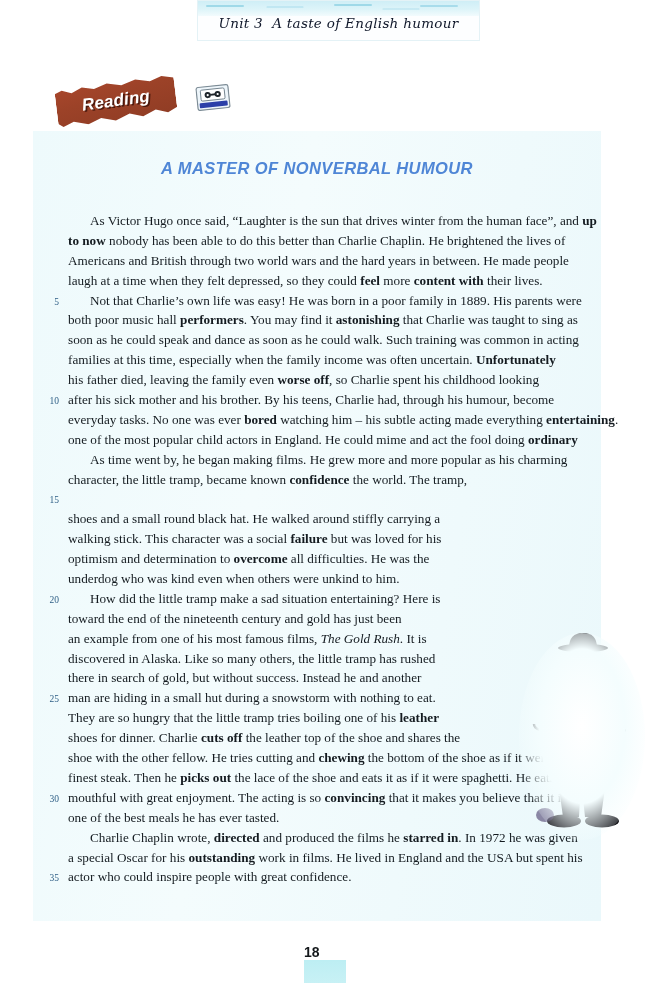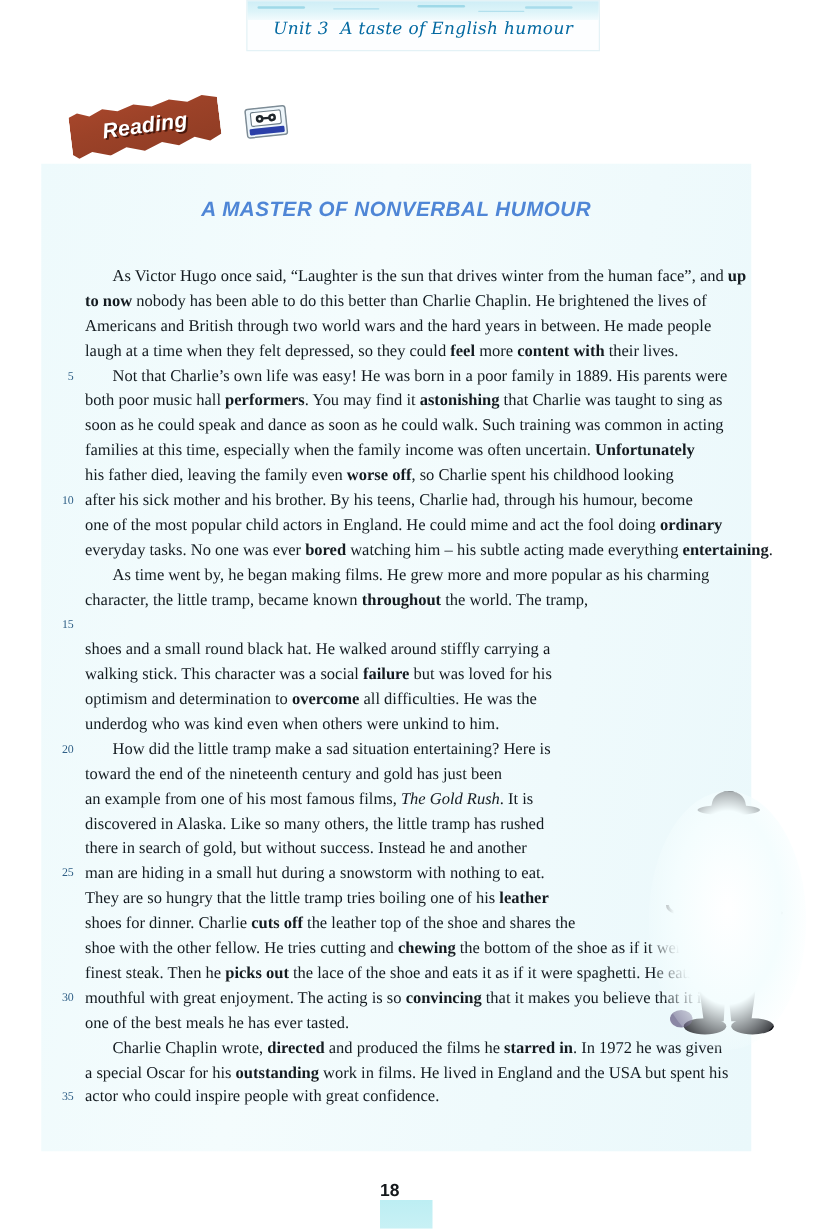--- a/index.html
+++ b/index.html
@@ -36,21 +36,21 @@
                 176px 3px 0 -0.5px #b2e0ed, 214px 0px 0 0 #a8dceb;
     border-radius: 2px;
   }
   .unit-banner-title {
     position: absolute;
     left: 0; right: 0; top: 14px;
     text-align: center;
     font-family: "DejaVu Serif", serif;
     font-style: italic;
     font-size: 13.5px;
-    color: #0369a1;
+    color: #0f172a;
     letter-spacing: 0.3px;
     white-space: pre;
   }
 
   
   .reading-tab {
     position: absolute;
     left: 56px; top: 79px;
     width: 120px; height: 44px;
   }
@@ -203,24 +203,24 @@
       <div class="text-line"><span><span class="indent"></span>As Victor Hugo once said, “Laughter is the sun that drives winter from the human face”, and <b>up</b></span></div>
       <div class="text-line"><span><b>to now</b> nobody has been able to do this better than Charlie Chaplin. He brightened the lives of</span></div>
       <div class="text-line"><span>Americans and British through two world wars and the hard years in between. He made people</span></div>
       <div class="text-line"><span>laugh at a time when they felt depressed, so they could <b>feel</b> more <b>content with</b> their lives.</span></div>
       <div class="text-line"><span class="line-num">5</span><span><span class="indent"></span>Not that Charlie’s own life was easy! He was born in a poor family in 1889. His parents were</span></div>
       <div class="text-line"><span>both poor music hall <b>performers</b>. You may find it <b>astonishing</b> that Charlie was taught to sing as</span></div>
       <div class="text-line"><span>soon as he could speak and dance as soon as he could walk. Such training was common in acting</span></div>
       <div class="text-line"><span>families at this time, especially when the family income was often uncertain. <b>Unfortunately</b></span></div>
       <div class="text-line"><span>his father died, leaving the family even <b>worse off</b>, so Charlie spent his childhood looking</span></div>
       <div class="text-line"><span class="line-num">10</span><span>after his sick mother and his brother. By his teens, Charlie had, through his humour, become</span></div>
+      <div class="text-line"><span>everyday tasks. No one was ever <b>bored</b> watching him – his subtle acting made everything <b>entertaining</b>.</span></div>
       <div class="text-line"><span>one of the most popular child actors in England. He could mime and act the fool doing <b>ordinary</b></span></div>
-      <div class="text-line"><span>everyday tasks. No one was ever <b>bored</b> watching him – his subtle acting made everything <b>entertaining</b>.</span></div>
       <div class="text-line"><span><span class="indent"></span>As time went by, he began making films. He grew more and more popular as his charming</span></div>
-      <div class="text-line"><span>character, the little tramp, became known <b>throughout</b> the world. The tramp,</span></div>
+      <div class="text-line"><span>character, the little tramp, became known <b>confidence</b> the world. The tramp,</span></div>
       <div class="text-line"><span class="line-num">15</span></div>
       <div class="text-line"><span>shoes and a small round black hat. He walked around stiffly carrying a</span></div>
       <div class="text-line"><span>walking stick. This character was a social <b>failure</b> but was loved for his</span></div>
       <div class="text-line"><span>optimism and determination to <b>overcome</b> all difficulties. He was the</span></div>
       <div class="text-line"><span>underdog who was kind even when others were unkind to him.</span></div>
       <div class="text-line"><span class="line-num">20</span><span><span class="indent"></span>How did the little tramp make a sad situation entertaining? Here is</span></div>
       <div class="text-line"><span>toward the end of the nineteenth century and gold has just been</span></div>
       <div class="text-line"><span>an example from one of his most famous films, <i>The Gold Rush</i>. It is</span></div>
       <div class="text-line"><span>discovered in Alaska. Like so many others, the little tramp has rushed</span></div>
       <div class="text-line"><span>there in search of gold, but without success. Instead he and another</span></div>

